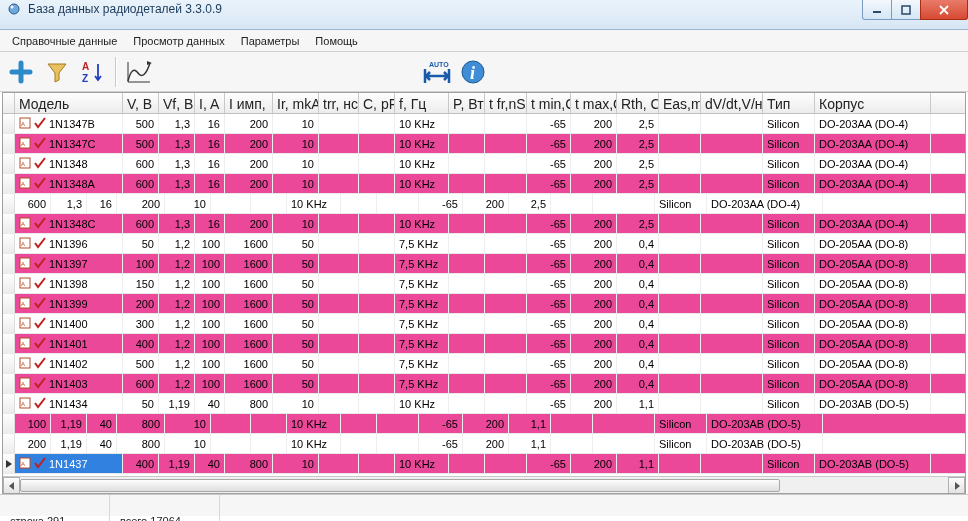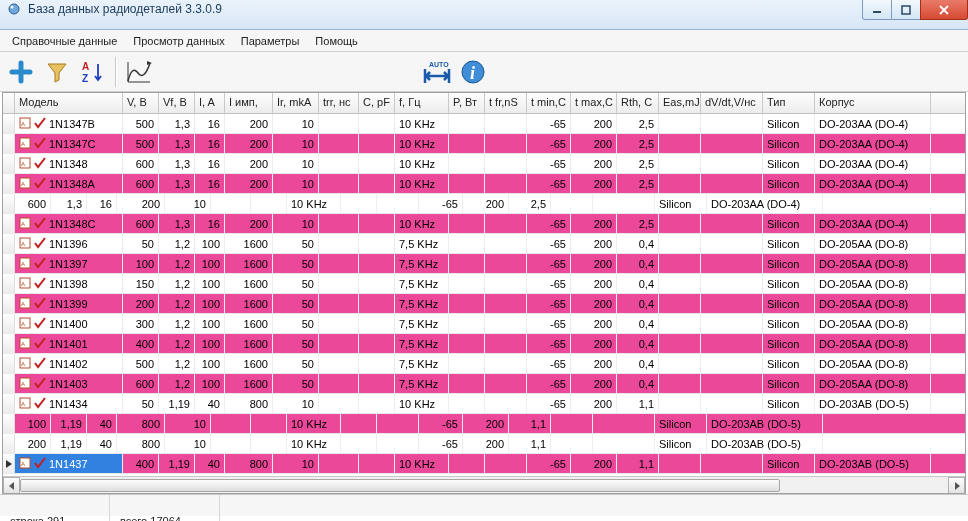--- a/index.html
+++ b/index.html
@@ -18,21 +18,21 @@
   .menuitem { padding: 3px 8px; color: #222; text-decoration: underline; text-decoration-color: transparent; cursor: default; }
   
   .toolbar { height: 40px; background: #f6f6f6; border-bottom: 1px solid #d0d0d0; display: flex; align-items: center; padding: 2px 4px; gap: 2px; }
   .tbtn { width: 34px; height: 34px; display:flex; align-items:center; justify-content:center; border:1px solid transparent; border-radius:3px; }
   .tsep { width: 2px; height: 30px; border-left:1px solid #c8c8c8; border-right:1px solid #fff; margin:0 3px; }
   .tspacer { flex: 0 0 260px; }
   
   .gridwrap { position: relative; height: 402px; border: 1px solid #a0a0a0; margin: 0 2px; overflow:hidden; display:flex; flex-direction:column;}
   .gridhead, .gridrow { display:flex; }
   .gridhead { background: linear-gradient(#fefefe,#ececec); border-bottom:1px solid #c0c0c0; flex: 0 0 auto; }
-  .gh { border-right:1px solid #c8c8c8; padding: 3px 4px; color:#222; white-space:nowrap; overflow:hidden; font-size:11px; height:20px; }
+  .gh { border-right:1px solid #c8c8c8; padding: 3px 4px; color:#222; white-space:nowrap; overflow:hidden; font-size:14px; height:20px; }
   .gridbody { overflow-y: scroll; overflow-x:hidden; flex:1; }
   .gridrow { height:20px; border-bottom:1px solid #e8e8e8; align-items:center;}
   .gridrow.even { background:#ffffff; }
   .gridrow.odd  { background:#ec4899; }
   .gridrow.sel .gc.model { background:#3181e0; color:#fff; }
   .gc { border-right:1px solid #eee; padding: 0 4px; height:100%; display:flex; align-items:center; white-space:nowrap; overflow:hidden; font-size:11px;}
   .gc.num { justify-content:flex-end; }
   .gc.model { gap:3px;text-align:right; }
   .rowicon { width:12px; height:12px; flex:0 0 auto; }
   .rowmarker { width:12px; height:100%; border-right:1px solid #ddd; background:linear-gradient(#fefefe,#ececec); display:flex; align-items:center; justify-content:center; flex:0 0 12px; }

